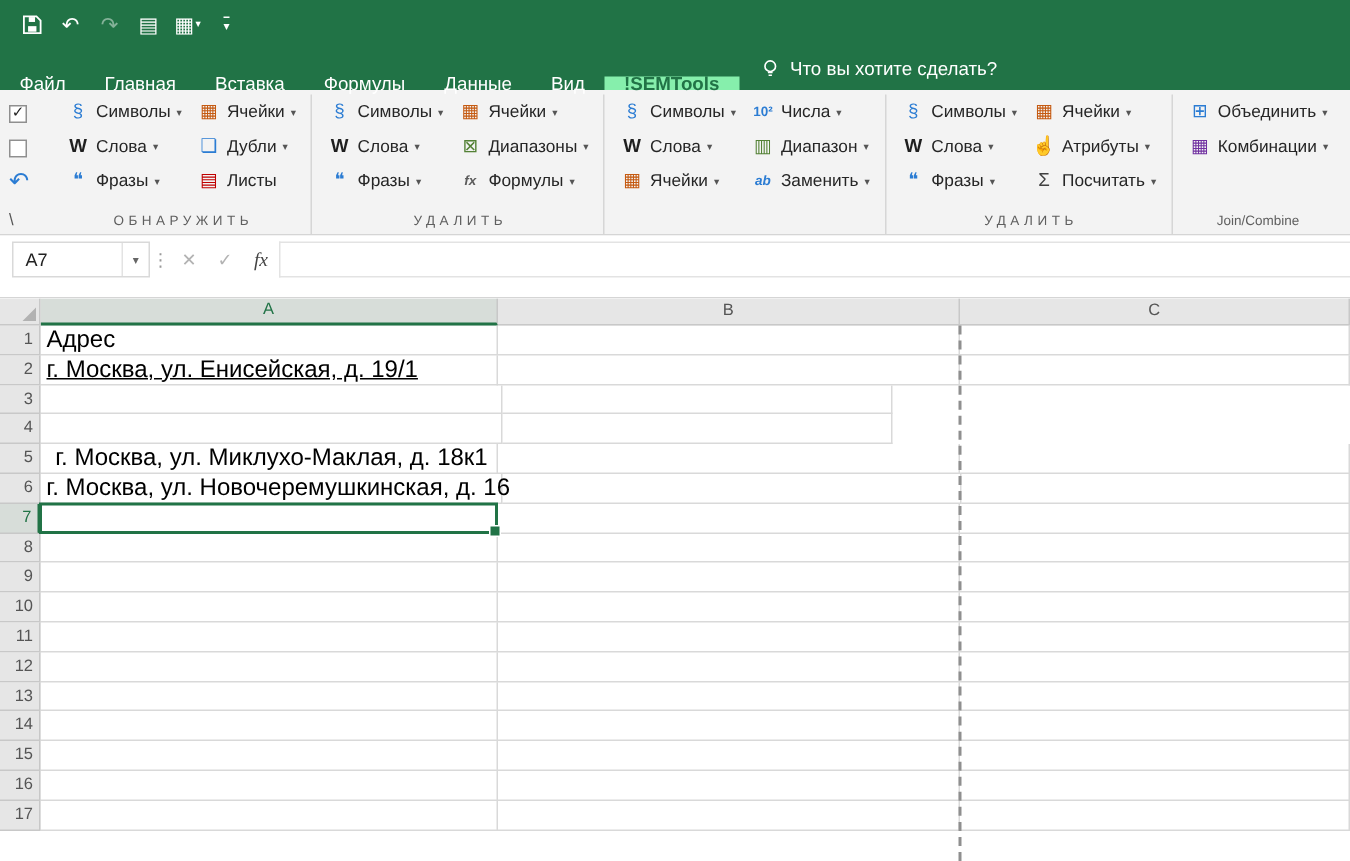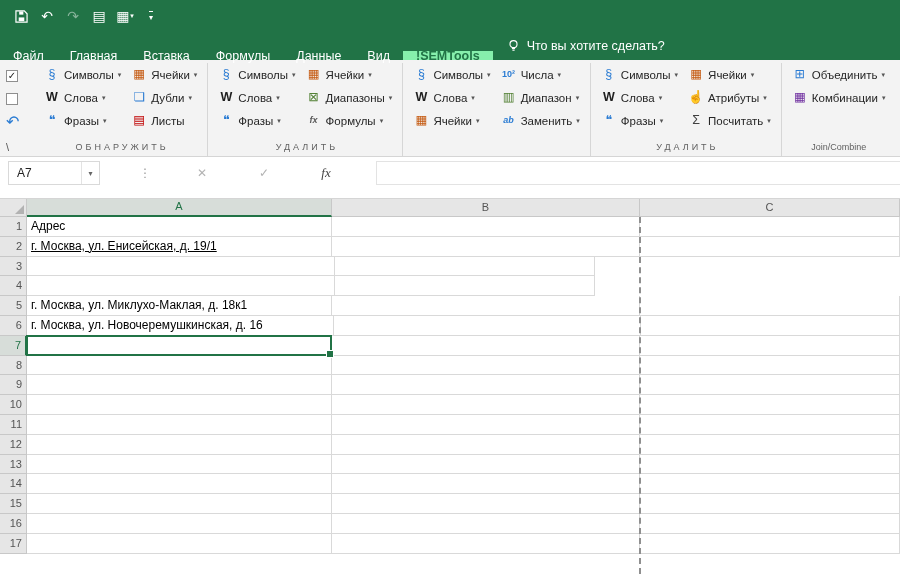--- a/index.html
+++ b/index.html
@@ -33,41 +33,41 @@
   .gcols { display:flex; gap:2px; }
   .gcol { display:flex; flex-direction:column; }
   .rbtn { height:23px; display:flex; align-items:center; gap:4px; padding:0 4px; font-size:11.5px; color:#262626; white-space:nowrap; border-radius:2px; }
   .ric { min-width:16px; font-size:12.5px; text-align:center; line-height:1; }
   .ric.txt { font-size:9px; font-weight:bold; }
   .caret { font-size:7px; color:#555; }
   .glabel { margin-top:auto; height:16px; line-height:15px; text-align:center; font-size:9px; color:#5f5f5f; white-space:nowrap; }
   .glabel.spaced { letter-spacing:3px; padding-left:3px; }
 
   
-  .fbar { height:42px; background:#fff; border-bottom:1px solid #d5d5d5; display:flex; align-items:flex-start; padding:4px 0 0 8px;gap:38px; }
+  .fbar { height:42px; background:#fff; border-bottom:1px solid #d5d5d5; display:flex; align-items:flex-start; padding:4px 0 0 8px; }
   .namebox { width:92px; height:24px; background:#fff; border:1px solid #d9d9d9; display:flex; align-items:center; font-size:12px; color:#222; }
   .nb-val { flex:1; padding-left:8px; }
   .nb-caret { width:18px; text-align:center; font-size:8px; color:#666; border-left:1px solid #e3e3e3; align-self:stretch; display:flex; align-items:center; justify-content:center; }
   .fdots { width:14px; text-align:center; color:#9a9a9a; font-size:12px; line-height:24px; }
   .fbtn { width:24px; height:24px; display:flex; align-items:center; justify-content:center; font-size:12px; }
   .fbtn.dim { color:#b3b3b3; }
   .fbtn.fx { color:#444; font-style:italic; font-family:"Liberation Serif", serif; font-size:13px; }
   .finput { flex:1; height:24px; border:1px solid #e3e3e3; border-right:none; padding:3px 6px; font-size:12px; color:#000; }
 
   
   .sheet { position:relative; height:375px; background:#fff; overflow:hidden; }
   .colheaders { display:flex; height:18px; }
   .corner { width:27px; height:18px; background:#e6e6e6; border-right:1px solid #c8c8c8; border-bottom:1px solid #c8c8c8; position:relative; }
   .corner::after { content:''; position:absolute; right:2px; bottom:2px; border-left:9px solid transparent; border-bottom:9px solid #b2b2b2; }
   .ch { height:18px; background:#e6e6e6; border-right:1px solid #c8c8c8; border-bottom:1px solid #c8c8c8; text-align:center; font-size:11px; color:#555; line-height:17px; }
   .ch.sel { background:#d7ddd9; color:#217346; border-bottom:2px solid #217346; line-height:15px; }
   .grow { display:flex; height:19.8px; }
   .rh { width:27px; background:#e6e6e6; border-right:1px solid #c8c8c8; border-bottom:1px solid #c8c8c8; font-size:11px; color:#555; text-align:right; padding-right:4px; line-height:19px; }
   .rh.sel { background:#d7ddd9; color:#217346; border-right:2px solid #217346; }
-  .cell { border-right:1px solid #d9d9d9; border-bottom:1px solid #d9d9d9; font-size:12px; color:#000; padding-left:4px; line-height:19px; white-space:nowrap; overflow:visible; }
+  .cell { border-right:1px solid #d9d9d9; border-bottom:1px solid #d9d9d9; font-size:16px; color:#000; padding-left:4px; line-height:19px; white-space:nowrap; overflow:visible; }
   .cell.sel { position:relative; z-index:2; }
   .cell.sel::before { content:''; position:absolute; inset:-1px; border:2px solid #217346; pointer-events:none; }
   .cell.sel::after { content:''; position:absolute; right:-3px; bottom:-3px; width:6px; height:6px; background:#217346; border:1px solid #fff; }
   .pagebreak { position:absolute; top:18px; bottom:0; left:639px; width:0; border-left:2px dashed #8f8f8f; pointer-events:none; }
 </style>
 </head>
 <body>
 
 <div class="titlebar" id="titlebar">
     <div class="qa-btn">
@@ -339,21 +339,21 @@
         <div class="cell" style="width: 308px;"></div>
         <div class="cell" style="width: 260px;"></div>
       </div>
       <div class="grow">
         <div class="rh">4</div>
         <div class="cell" style="width: 308px;"></div>
         <div class="cell" style="width: 260px;"></div>
       </div>
       <div class="grow">
         <div class="rh">5</div>
-        <div class="cell" style="width: 305px;">г. Москва, ул. Миклухо-Маклая, д. 18к1</div>
+        <div class="cell" style="width: 305px; text-align: center;">г. Москва, ул. Миклухо-Маклая, д. 18к1</div>
         <div class="cell" style="width: 308px;"></div>
         <div class="cell" style="width: 260px;"></div>
       </div>
       <div class="grow">
         <div class="rh">6</div>
         <div class="cell" style="width: 308px;">г. Москва, ул. Новочеремушкинская, д. 16</div>
         <div class="cell" style="width: 308px;"></div>
         <div class="cell" style="width: 260px;"></div>
       </div>
       <div class="grow">

